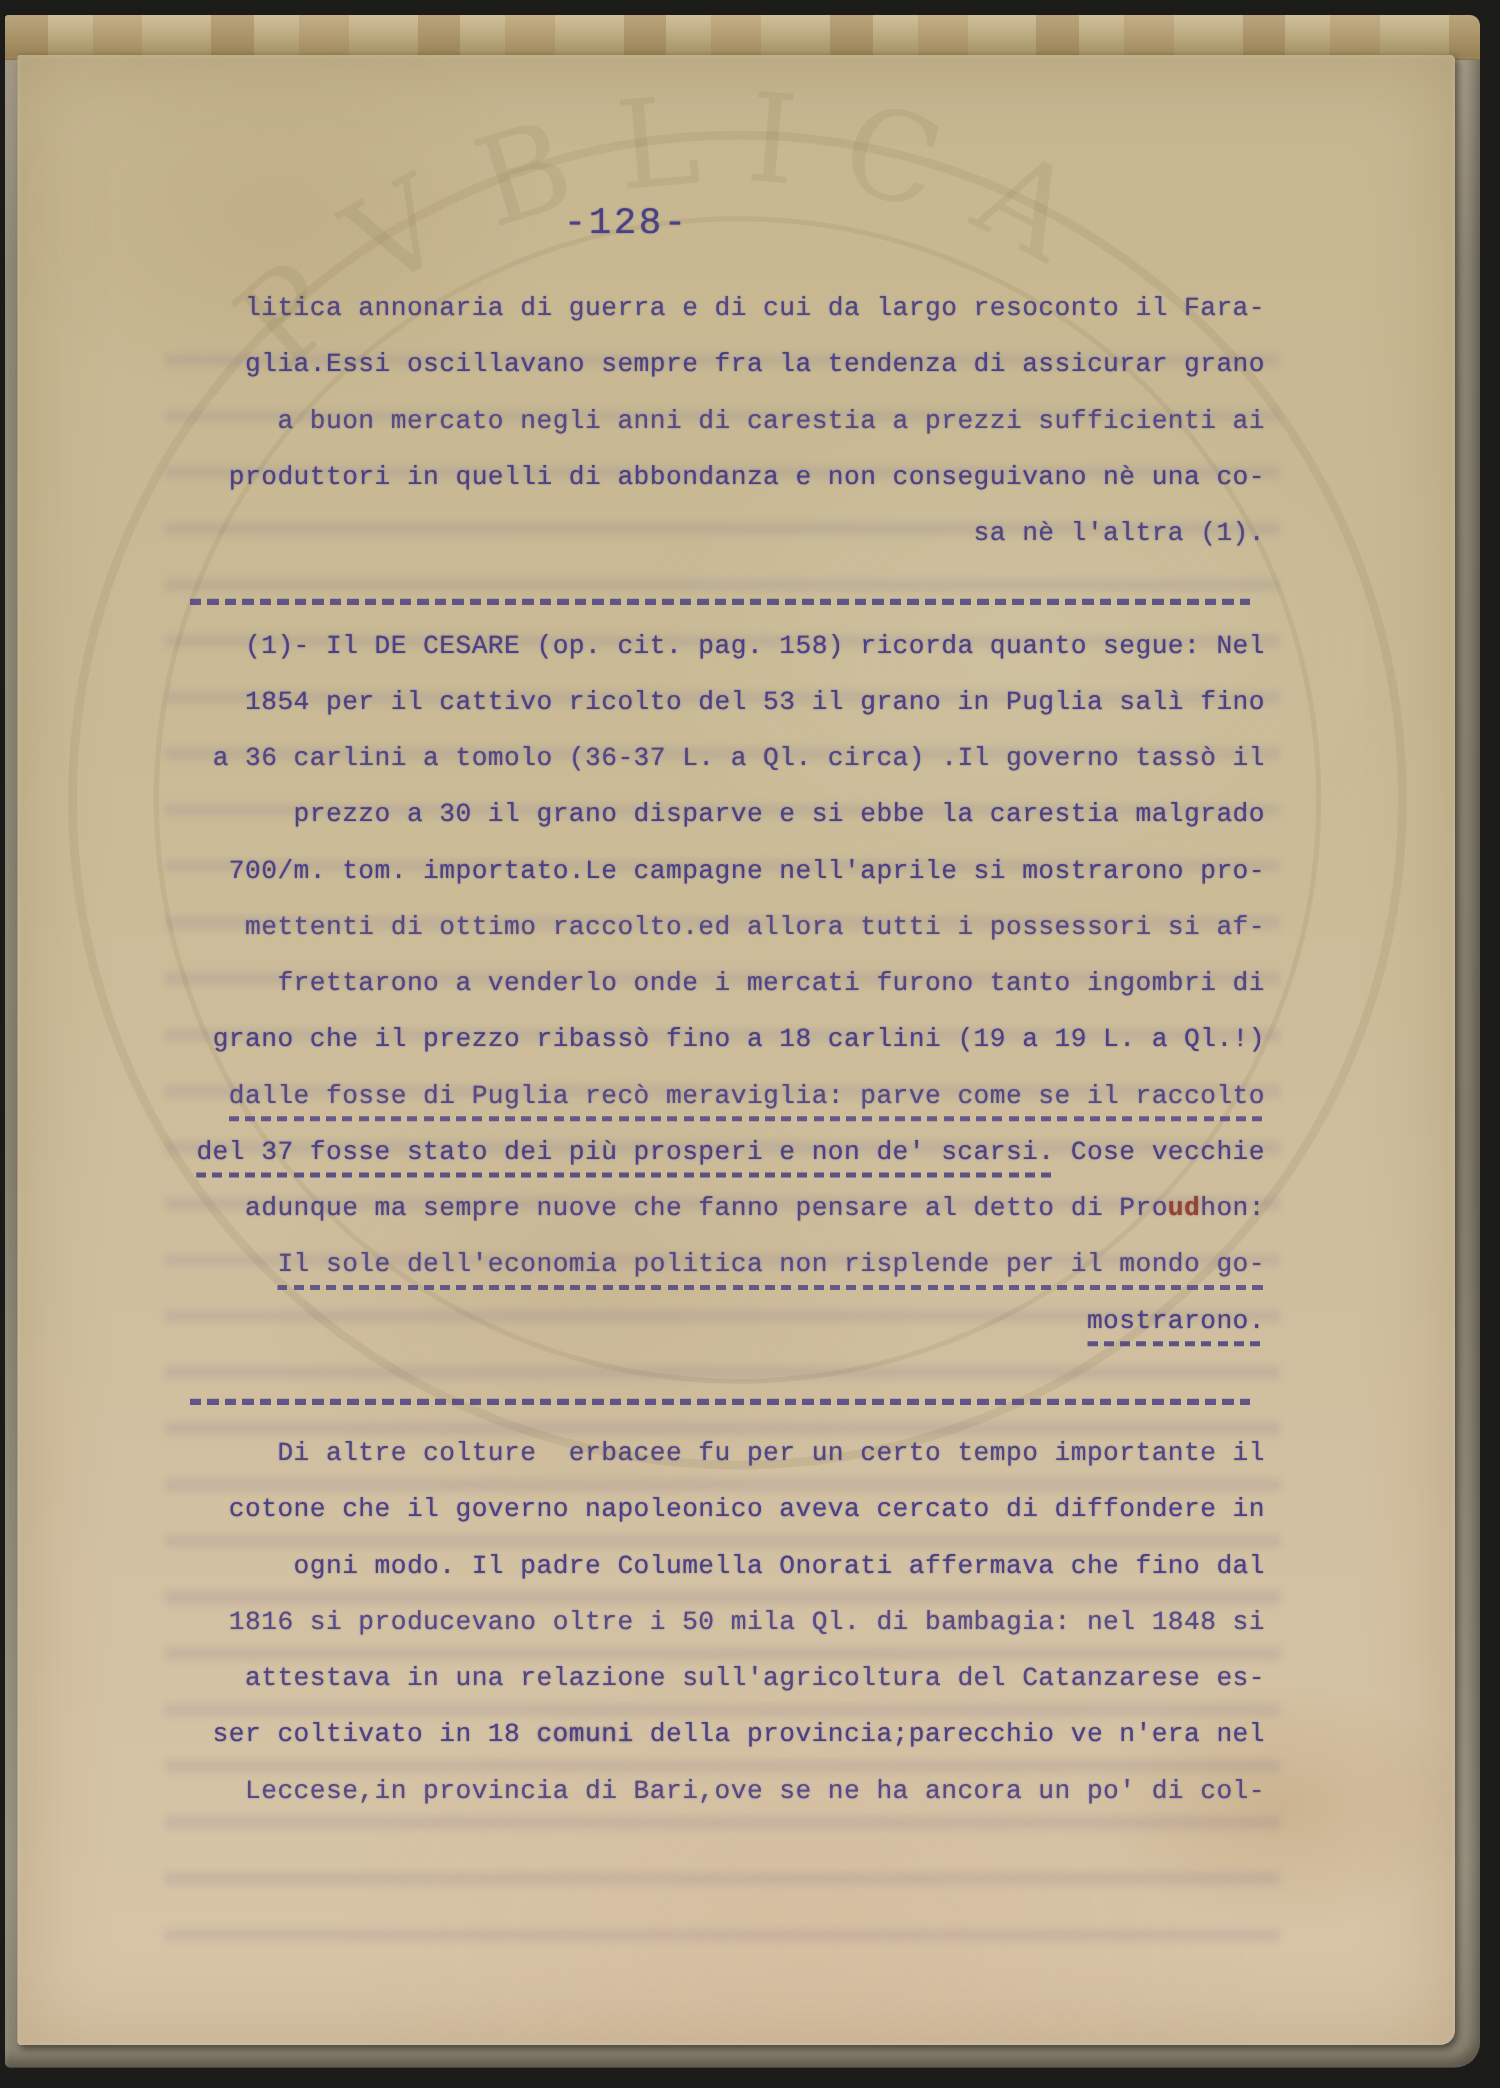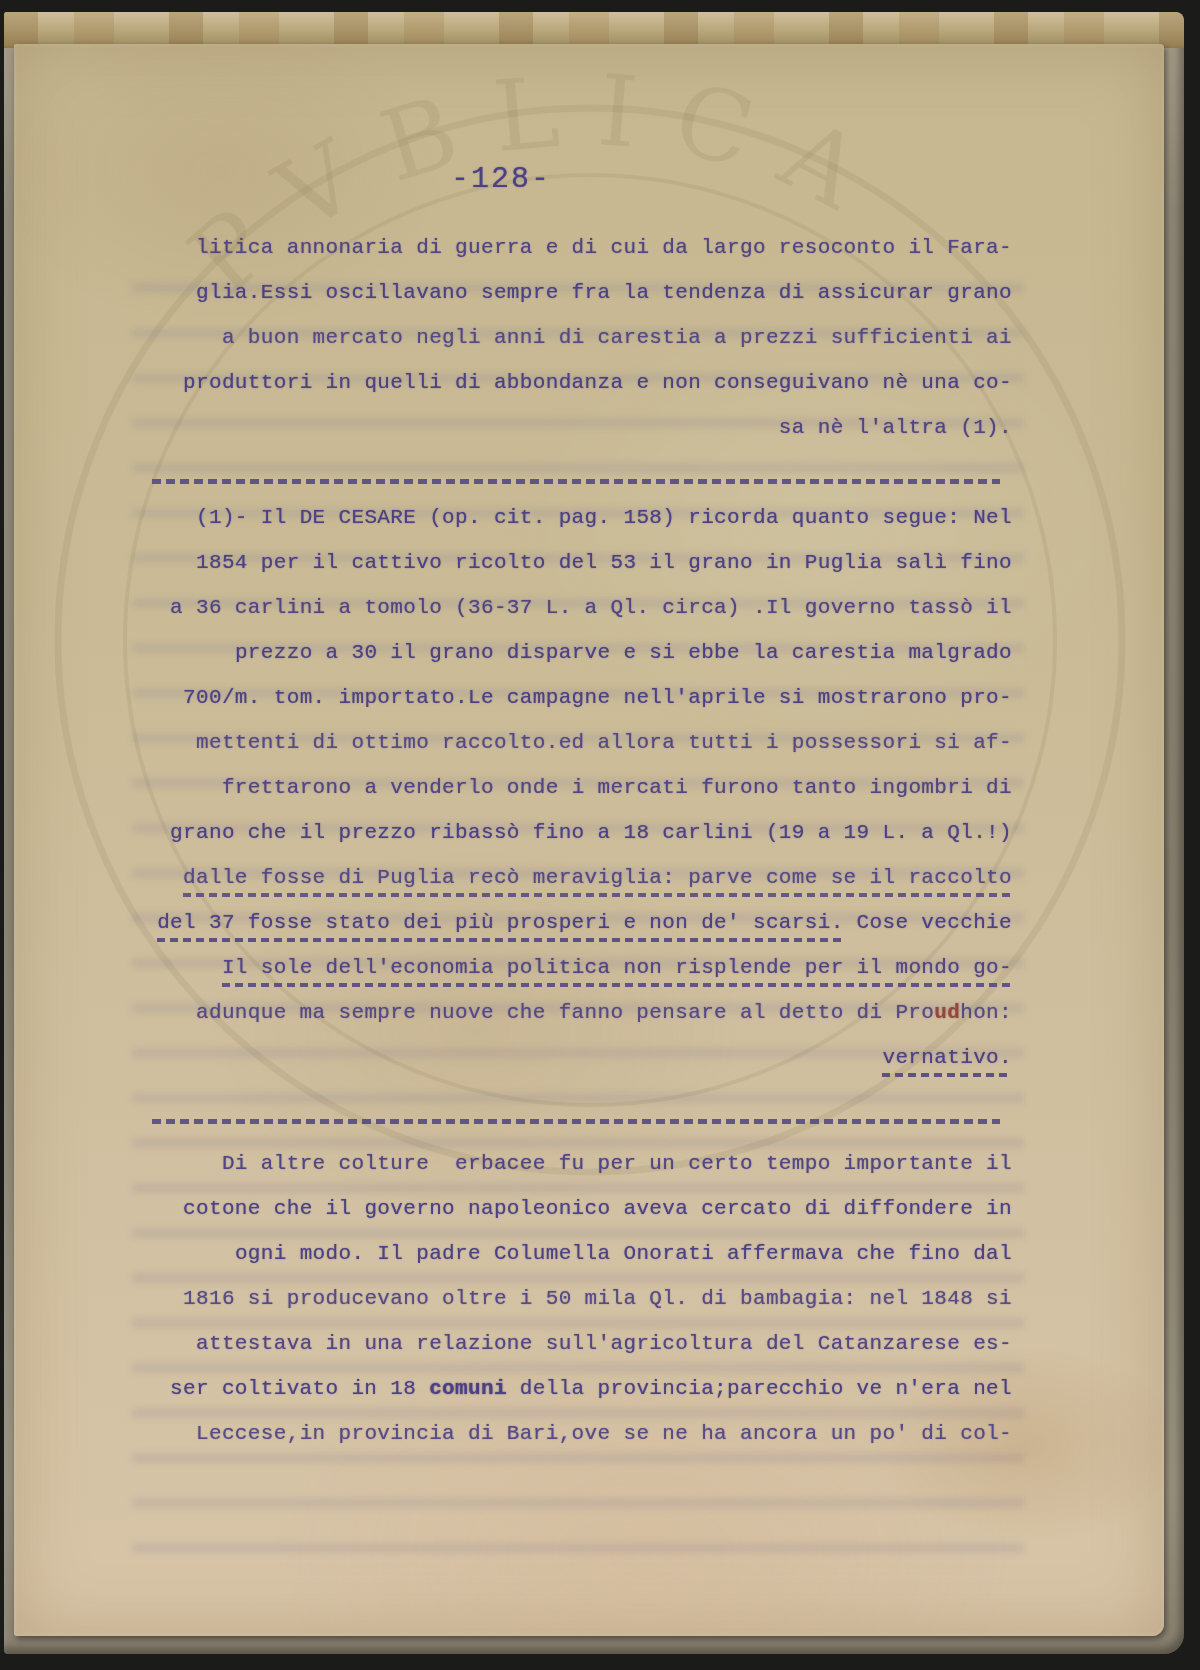--- a/index.html
+++ b/index.html
@@ -61,21 +61,21 @@
     position:absolute;left:138px;top:192px;width:860px;
     font-size:21px;letter-spacing:.35px;color:#4c4184;
     text-shadow:0 0 1.3px rgba(76,65,132,.72);
     filter:blur(.25px);
     text-align:right;
   }
   .text-body .line{height:45px;white-space:pre;}
   .text-body .line:nth-child(3n){opacity:.92;}
   .text-body .line:nth-child(4n+1){opacity:.96;}
   .text-body .line span{white-space:pre;position:relative;}
-  .text-body .b{font-weight:bold;text-shadow:0 0 1.8px rgba(60,48,120,.9);}
+  .text-body .b{font-weight:normal;text-shadow:0 0 1.8px rgba(60,48,120,.9);}
   .text-body .red{color:#8e4036;font-weight:bold;text-shadow:0 0 1.5px rgba(142,64,54,.8);}
   .u::after{
     content:"";position:absolute;left:0;right:0;bottom:-8px;height:4px;
     background:repeating-linear-gradient(90deg, rgba(73,62,130,.85) 0 8px, rgba(73,62,130,0) 8px 13px);
     filter:blur(.3px);
   }
   .sep{height:45px;position:relative;}
   .sep::after{
     content:"";position:absolute;left:0;width:848px;top:18px;height:4.5px;
     background:repeating-linear-gradient(90deg, rgba(73,62,130,.82) 0 9px, rgba(73,62,130,0) 9px 14px);
@@ -118,23 +118,23 @@
       <div class="line"><span class="">(1)- Il DE CESARE (op. cit. pag. 158) ricorda quanto segue: Nel</span></div>
       <div class="line"><span class="">1854 per il cattivo ricolto del 53 il grano in Puglia salì fino</span></div>
       <div class="line"><span class="">a 36 carlini a tomolo (36-37 L. a Ql. circa) .Il governo tassò il</span></div>
       <div class="line"><span class="">prezzo a 30 il grano disparve e si ebbe la carestia malgrado</span></div>
       <div class="line"><span class="">700/m. tom. importato.Le campagne nell'aprile si mostrarono pro-</span></div>
       <div class="line"><span class="">mettenti di ottimo raccolto.ed allora tutti i possessori si af-</span></div>
       <div class="line"><span class="">frettarono a venderlo onde i mercati furono tanto ingombri di</span></div>
       <div class="line"><span class="">grano che il prezzo ribassò fino a 18 carlini (19 a 19 L. a Ql.!)</span></div>
       <div class="line"><span class="u">dalle fosse di Puglia recò meraviglia: parve come se il raccolto</span></div>
       <div class="line"><span class="u">del 37 fosse stato dei più prosperi e non de' scarsi.</span><span class=""> Cose vecchie</span></div>
+      <div class="line"><span class="">adunque ma sempre nuove che fanno pensare al detto di Pro</span><span class="red">ud</span><span class="">hon:</span></div>
       <div class="line"><span class="u">Il sole dell'economia politica non risplende per il mondo go-</span></div>
-      <div class="line"><span class="">adunque ma sempre nuove che fanno pensare al detto di Pro</span><span class="red">ud</span><span class="">hon:</span></div>
-      <div class="line"><span class="u">vernativo.</span></div>
+      <div class="line"><span class="u">mostrarono.</span></div>
       <div class="sep sep-wide"></div>
       <div class="line"><span class="">  Di altre colture  erbacee fu per un certo tempo importante il</span></div>
       <div class="line"><span class="">cotone che il governo napoleonico aveva cercato di diffondere in</span></div>
       <div class="line"><span class="">ogni modo. Il padre Columella Onorati affermava che fino dal</span></div>
       <div class="line"><span class="">1816 si producevano oltre i 50 mila Ql. di bambagia: nel 1848 si</span></div>
       <div class="line"><span class="">attestava in una relazione sull'agricoltura del Catanzarese es-</span></div>
       <div class="line"><span class="">ser coltivato in 18 </span><span class="b">comuni</span><span class=""> della provincia;parecchio ve n'era nel</span></div>
       <div class="line"><span class="">Leccese,in provincia di Bari,ove se ne ha ancora un po' di col-</span></div>
     </div>
 </div>

